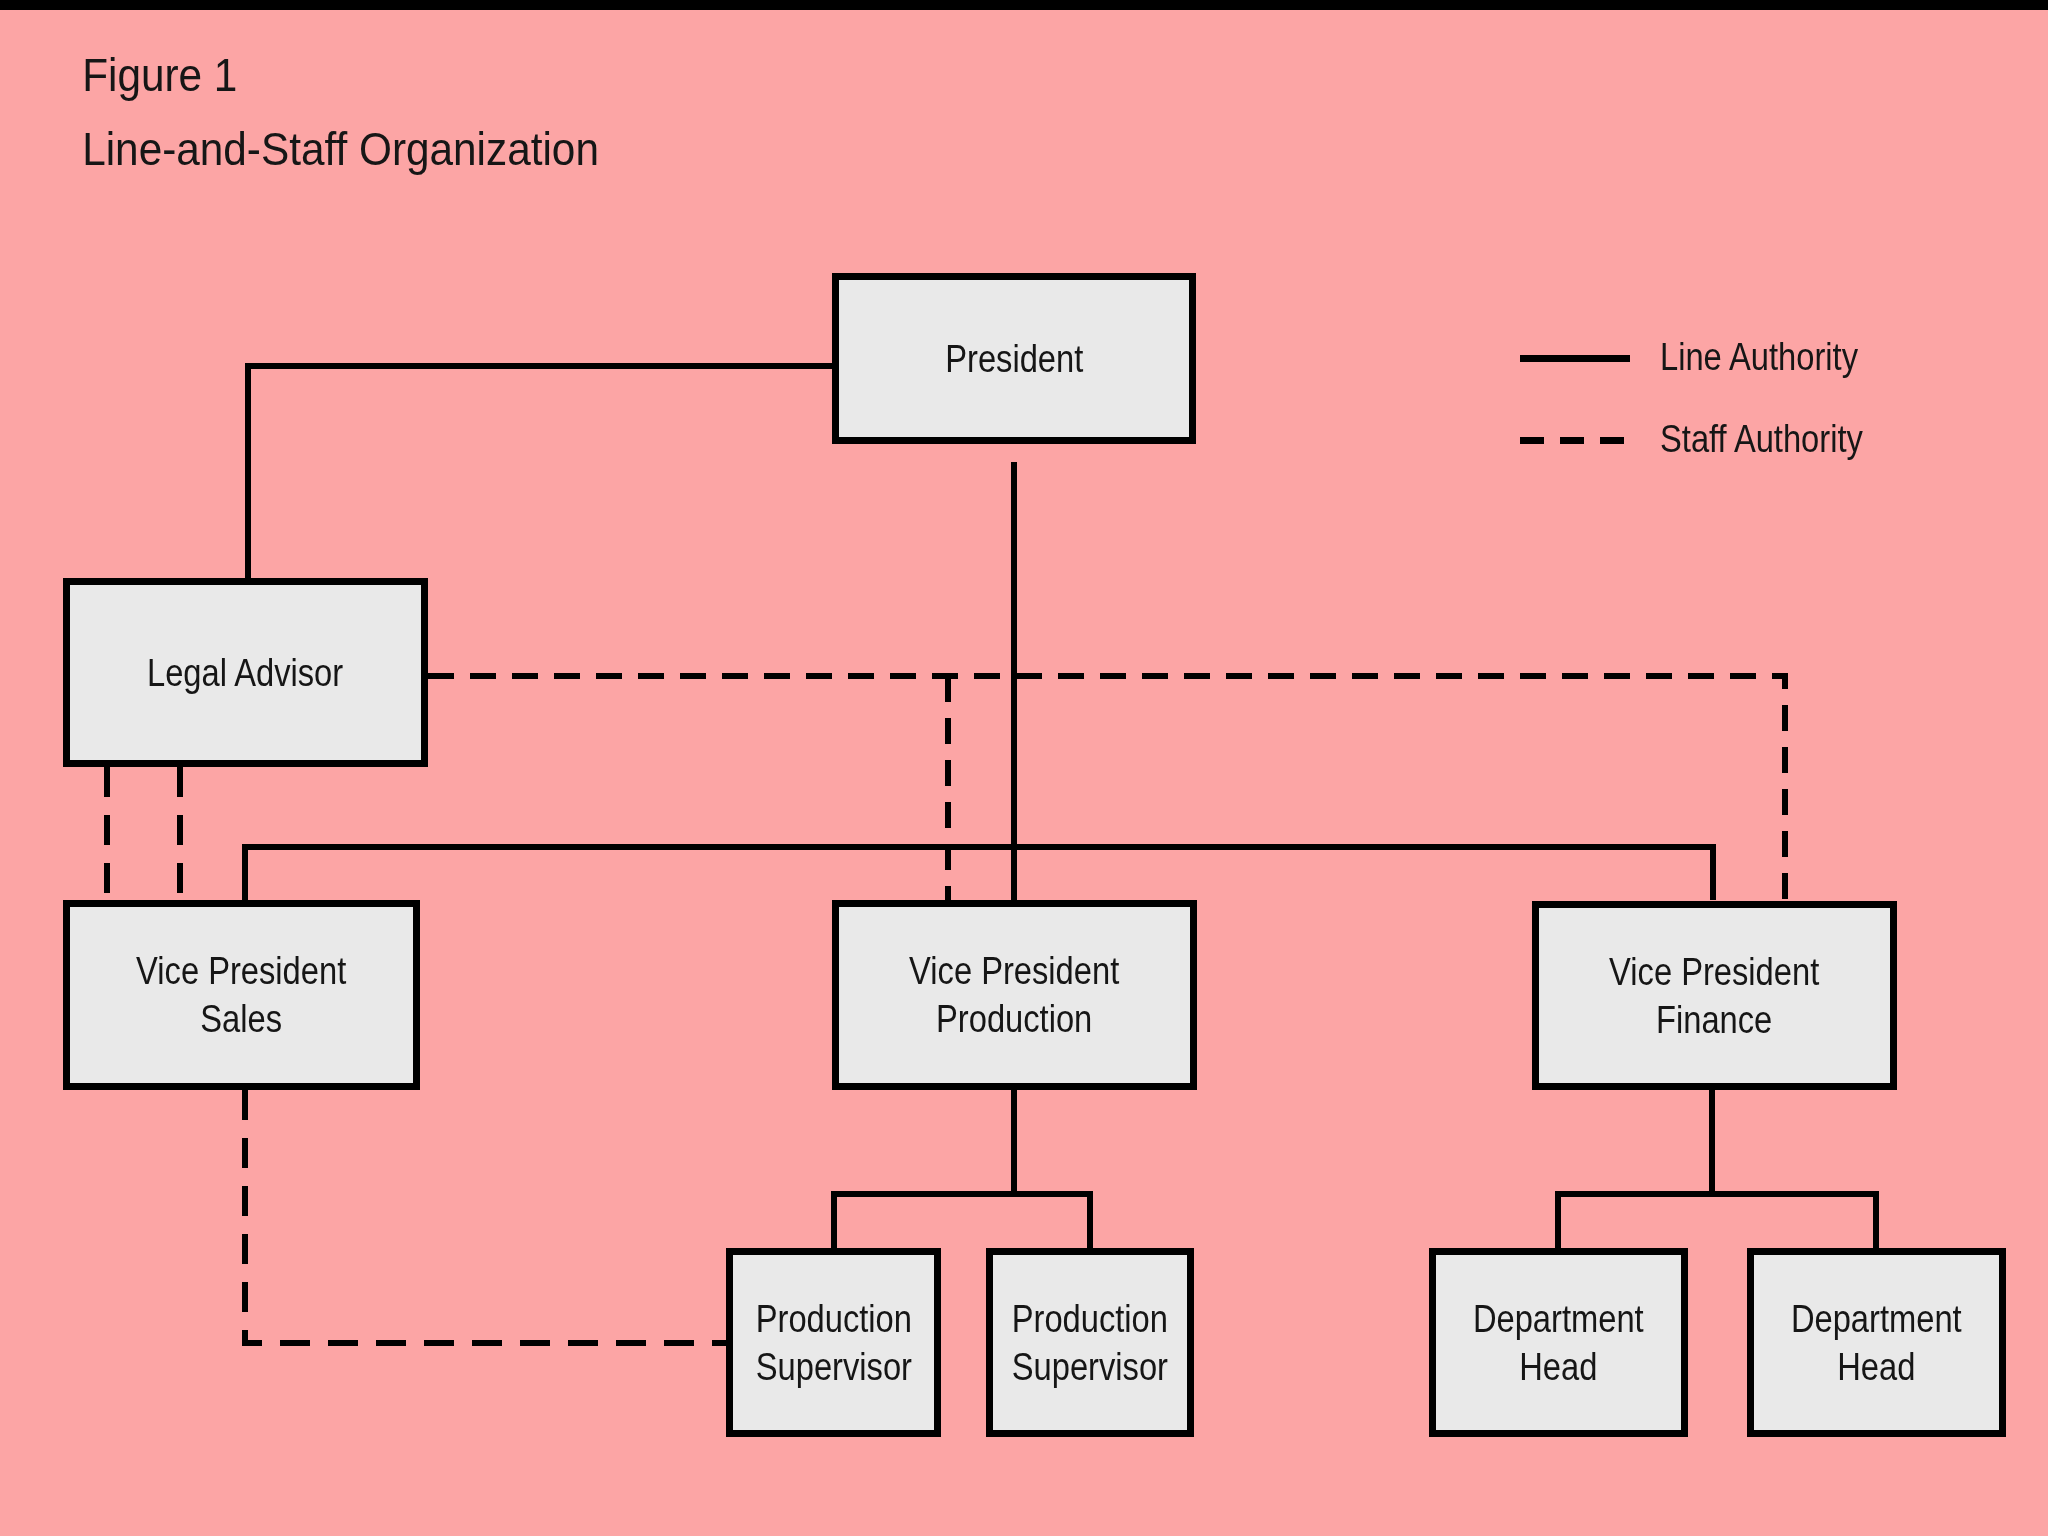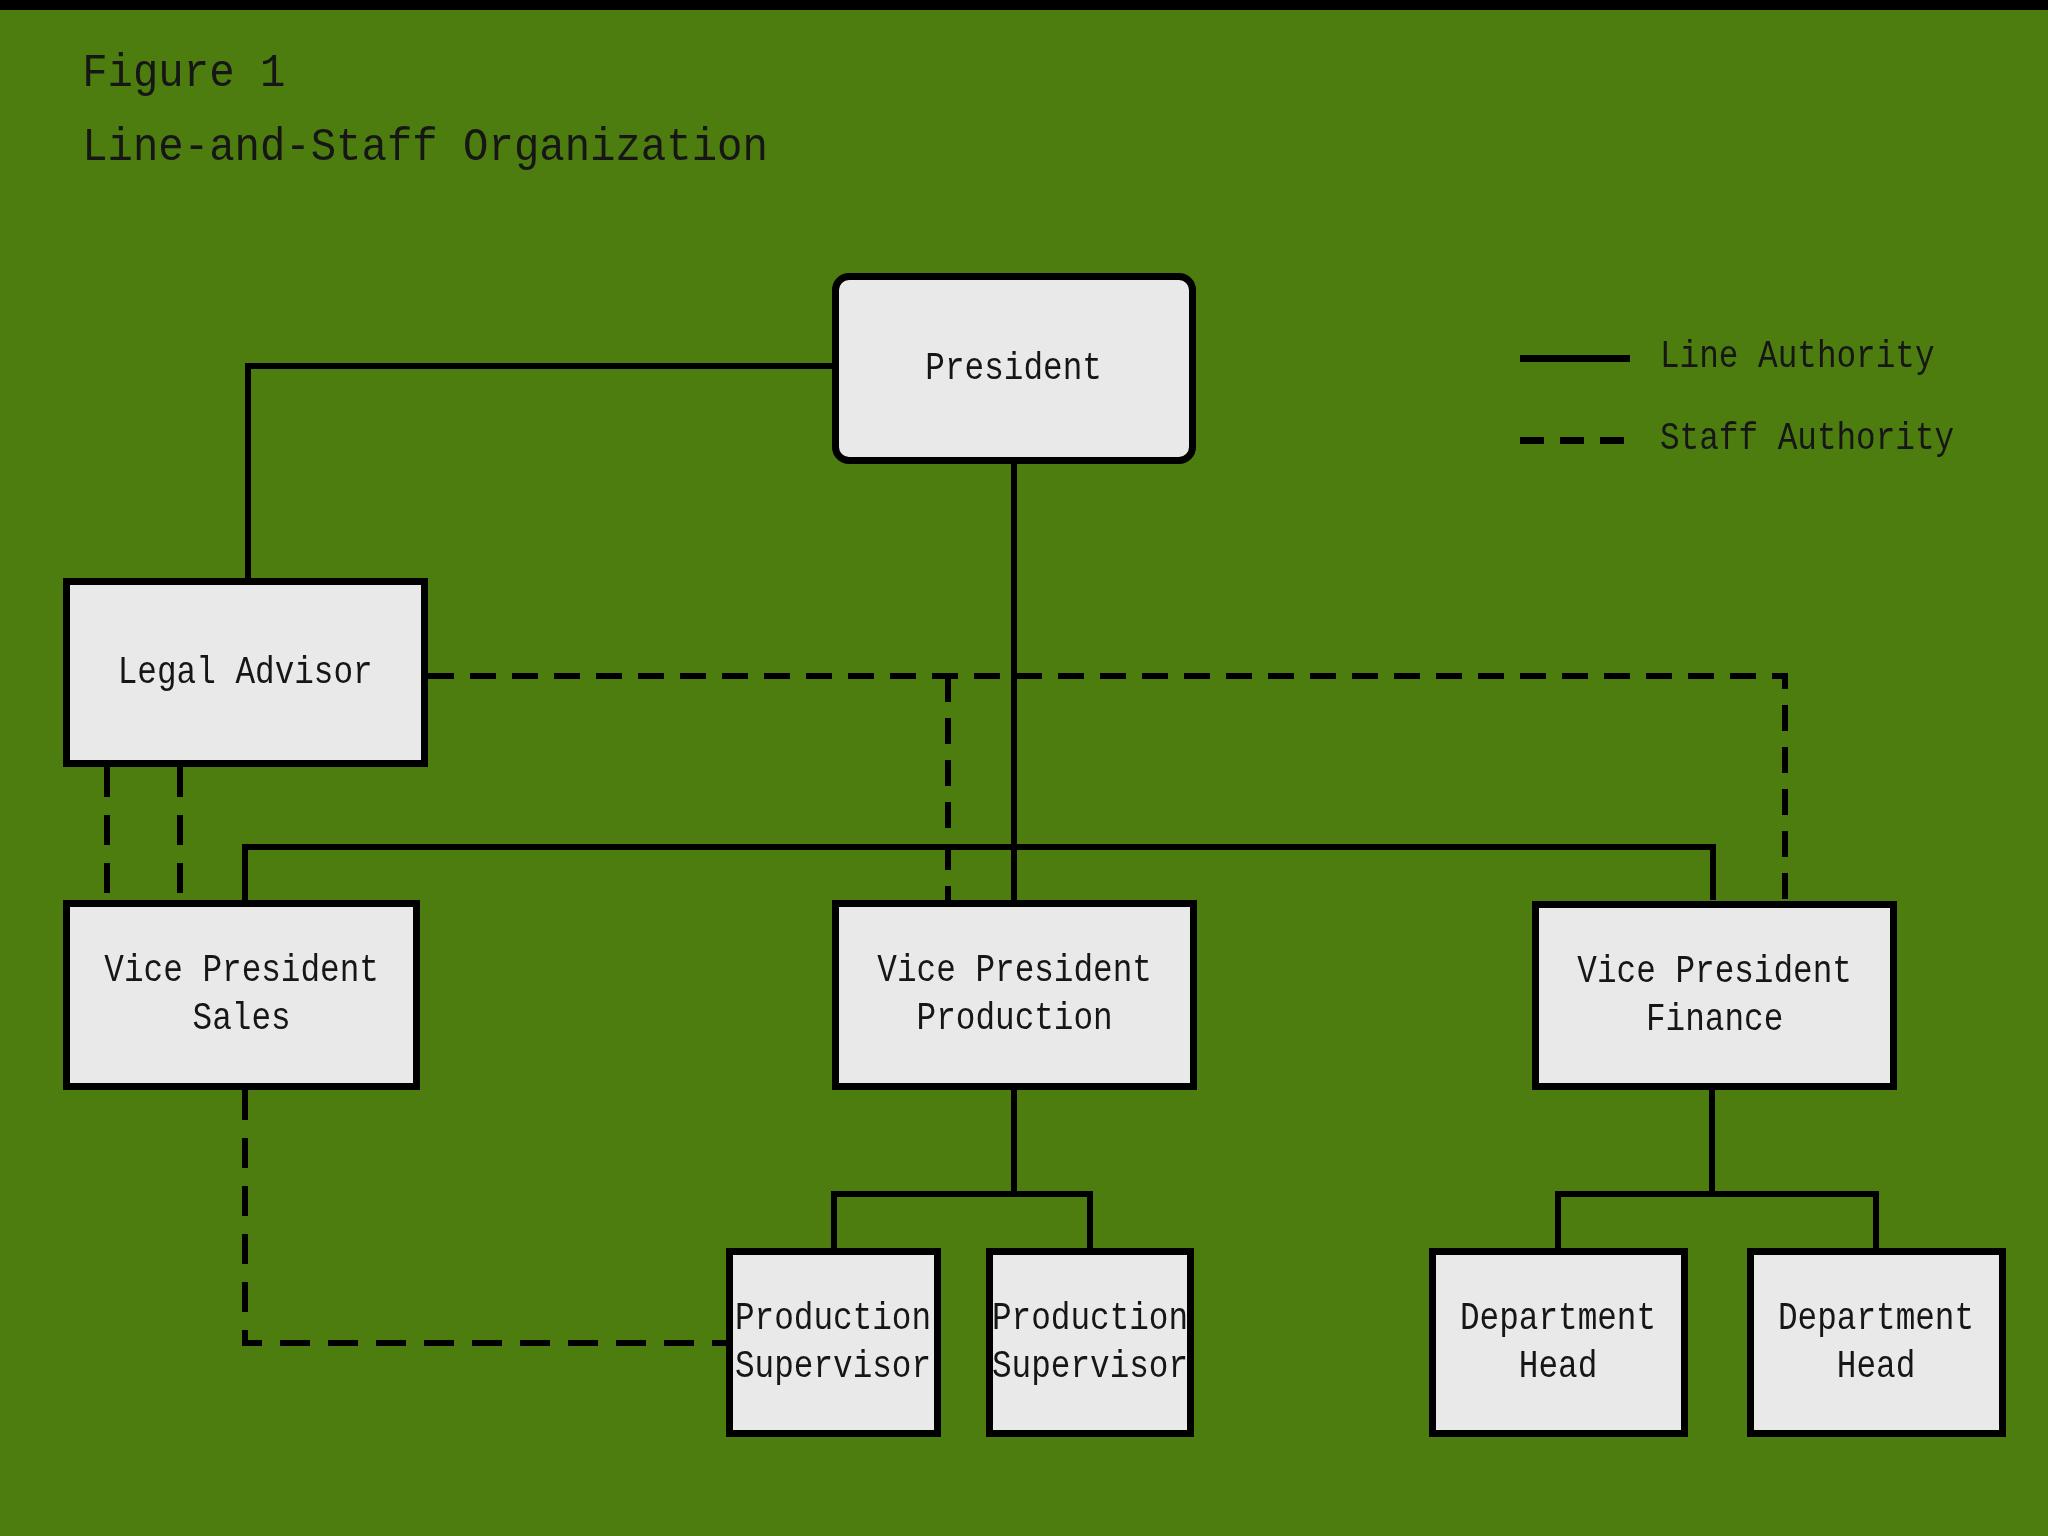--- a/index.html
+++ b/index.html
@@ -4,22 +4,22 @@
 <style>
   html, body {
     margin: 0;
     padding: 0;
     background: #e9e9e9;
   }
   #canvas {
     position: relative;
     width: 2048px;
     height: 1536px;
-    background: #4d7c0f;
-    font-family: Liberation Mono, monospace;
+    background: #fca5a5;
+    font-family: Liberation Sans, sans-serif;
     color: #161616;
     overflow: hidden;
   }
   .top-bar {
     position: absolute;
     left: 0; top: 0;
     width: 2048px; height: 10px;
     background: #000;
   }
   .fig-title {
@@ -93,21 +93,21 @@
     <path d="M180 767 V900" fill="none" stroke="#000" stroke-width="6" stroke-dasharray="30 18"></path>
     <path d="M245 1090 V1343 H726" fill="none" stroke="#000" stroke-width="6" stroke-dasharray="30 18"></path>
 
     <path d="M1520 358 H1630" fill="none" stroke="#000" stroke-width="7"></path>
     <path d="M1520 440 H1630" fill="none" stroke="#000" stroke-width="7" stroke-dasharray="24 16"></path>
   </svg>
 
   <div class="legend-label" style="left:1660px; top:338px;">Line Authority</div>
   <div class="legend-label" style="left:1660px; top:420px;">Staff Authority</div>
 
-  <div class="node" style="left:832px; top:273px; width:364px; height:191px;border-radius:17px;">
+  <div class="node" style="left:832px; top:273px; width:364px; height:171px;">
     <div class="node-label">President</div>
   </div>
 
   <div class="node" style="left:63px; top:578px; width:365px; height:189px;align-items:center;">
     <div class="node-label">Legal Advisor</div>
   </div>
 
   <div class="node" style="left:63px; top:900px; width:357px; height:190px;">
     <div class="node-label">Vice President
 Sales</div>

